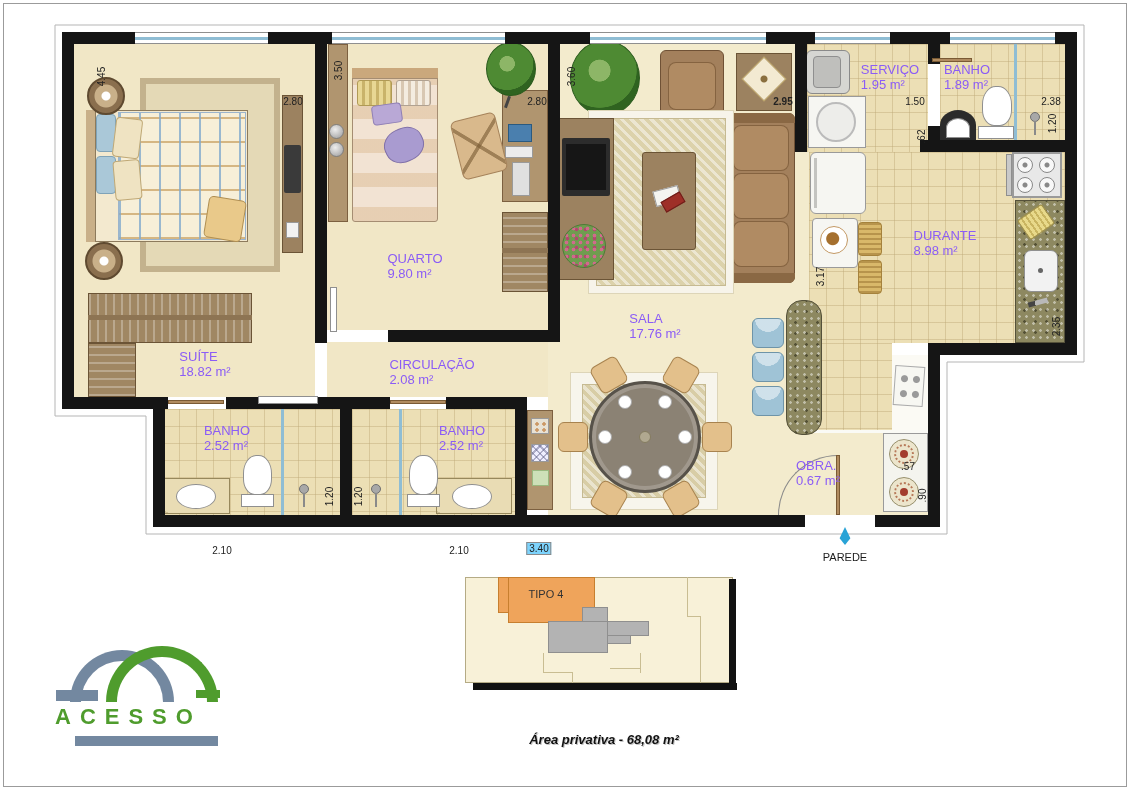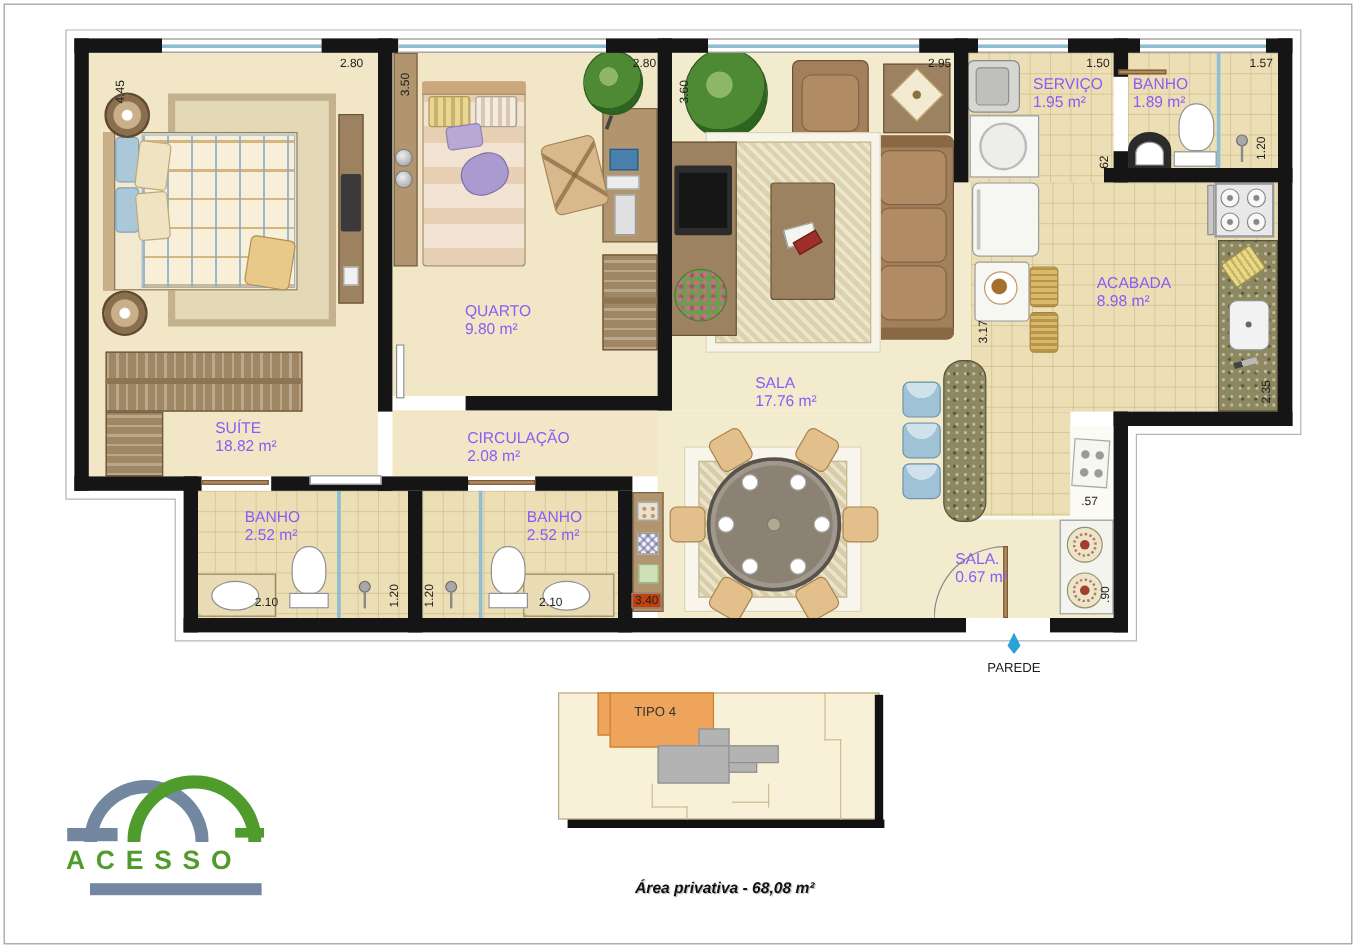--- a/index.html
+++ b/index.html
@@ -11,23 +11,23 @@
   .win::after{content:"";position:absolute;left:0;right:0;top:4px;height:3px;background:var(--window-blue,#8FBDD4);}
   .floor{position:absolute;background:#f1e7c6;}
   .floor.sala{background:#f3ebcd;}
   .tile{position:absolute;background-color:#ecdfb5;
         background-image:linear-gradient(rgba(190,170,120,.45) 1px,transparent 1px),
                          linear-gradient(90deg,rgba(190,170,120,.45) 1px,transparent 1px);
         background-size:17px 17px;}
   .rlabel{position:absolute;font-size:13px;color:#8b5cf6;line-height:15px;white-space:nowrap;transform:translateX(-50%);}
   .rlabel span{display:block;}
   .dim{position:absolute;font-size:10px;color:#222;white-space:nowrap;}
-  .dim.h{transform:translateX(-50%);}
+  .dim.h{transform:translateX(-50%);margin-top:48px;}
   .dim.v{width:34px;text-align:center;transform:rotate(-90deg);}
-  .dimbox{background:#c2410c;border:1px solid #8a8a8a;padding:0 2px;}
+  .dimbox{background:#7dd3fc;border:1px solid #8a8a8a;padding:0 2px;}
   .wood{background:#b0956f;border:1px solid #7c6040;box-sizing:border-box;}
   .woodd{background:#9c8260;border:1px solid #6b5436;box-sizing:border-box;}
   .whitefx{background:#f6f6f2;border:1px solid #9a9a9a;box-sizing:border-box;}
   .slatsv{background:#a08763;border:1px solid #6b5436;box-sizing:border-box;
           background-image:repeating-linear-gradient(90deg,rgba(255,255,255,.28) 0 2px,transparent 2px 8px);}
   .slatsh{background:#a08763;border:1px solid #6b5436;box-sizing:border-box;
           background-image:repeating-linear-gradient(0deg,rgba(255,255,255,.28) 0 2px,transparent 2px 8px);}
   .granite{background-color:#8d8860;
            background-image:radial-gradient(rgba(255,255,255,.45) 1px,transparent 1.6px),
                             radial-gradient(rgba(35,35,18,.55) 1px,transparent 1.6px);
@@ -296,42 +296,42 @@
   </div>
   <div class="rlabel" style="left:462px;top:423px;">
     <span>BANHO</span>
     <span>2.52 m²</span>
   </div>
   <div class="rlabel" style="left:655px;top:311px;">
     <span>SALA</span>
     <span>17.76 m²</span>
   </div>
   <div class="rlabel" style="left:945px;top:228px;">
-    <span>ACABADA</span>
+    <span>DURANTE</span>
     <span>8.98 m²</span>
   </div>
   <div class="rlabel" style="left:890px;top:62px;">
     <span>SERVIÇO</span>
     <span>1.95 m²</span>
   </div>
   <div class="rlabel" style="left:967px;top:62px;">
     <span>BANHO</span>
     <span>1.89 m²</span>
   </div>
   <div class="rlabel" style="left:818px;top:458px;">
-    <span>SALA.</span>
+    <span>OBRA.</span>
     <span>0.67 m²</span>
   </div>
   <div class="px" style="left:845px;top:551px;transform:translateX(-50%);font-size:11px;color:#1c1c1c;">PAREDE</div>
 
   <div class="dim h" style="left:293px;top:48px;">2.80</div>
   <div class="dim h" style="left:537px;top:48px;">2.80</div>
-  <div class="dim h" style="left:783px;top:48px;">2.95</div>
+  <div class="dim h" style="left:783px;top:48px;font-weight:bold;">2.95</div>
   <div class="dim h" style="left:915px;top:48px;">1.50</div>
-  <div class="dim h" style="left:1051px;top:48px;">1.57</div>
+  <div class="dim h" style="left:1051px;top:48px;">2.38</div>
   <div class="dim v" style="left:84px;top:71px;">4.45</div>
   <div class="dim v" style="left:321px;top:65px;">3.50</div>
   <div class="dim v" style="left:554px;top:71px;">3.60</div>
   <div class="dim v" style="left:904px;top:131px;">.62</div>
   <div class="dim v" style="left:1035px;top:118px;">1.20</div>
   <div class="dim v" style="left:803px;top:271px;">3.17</div>
   <div class="dim v" style="left:1039px;top:321px;">2.35</div>
   <div class="dim h" style="left:908px;top:413px;">.57</div>
   <div class="dim v" style="left:905px;top:490px;">.90</div>
   <div class="dim h dimbox" style="left:539px;top:494px;">3.40</div>

